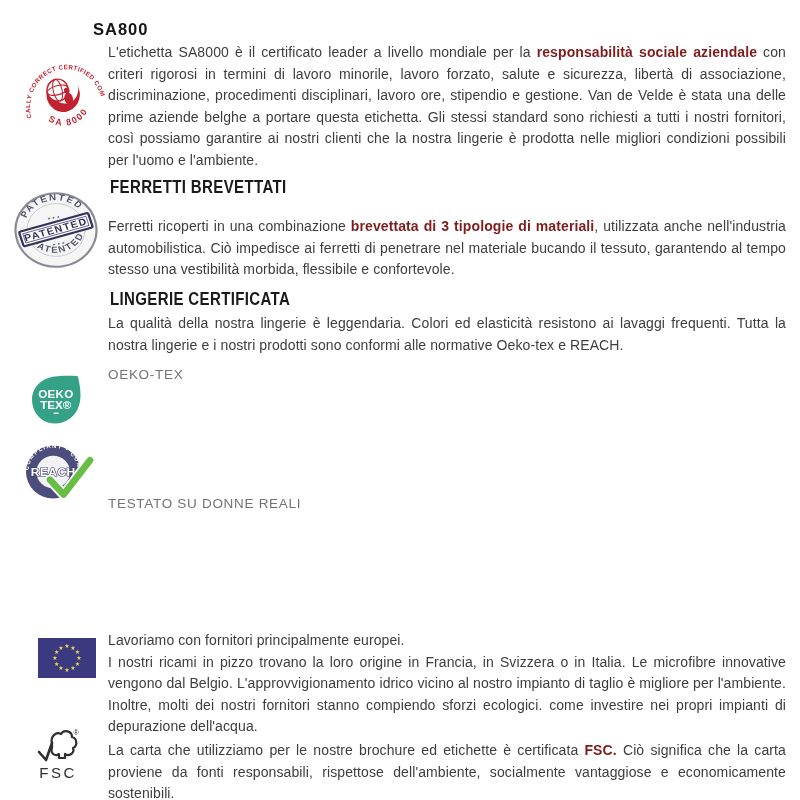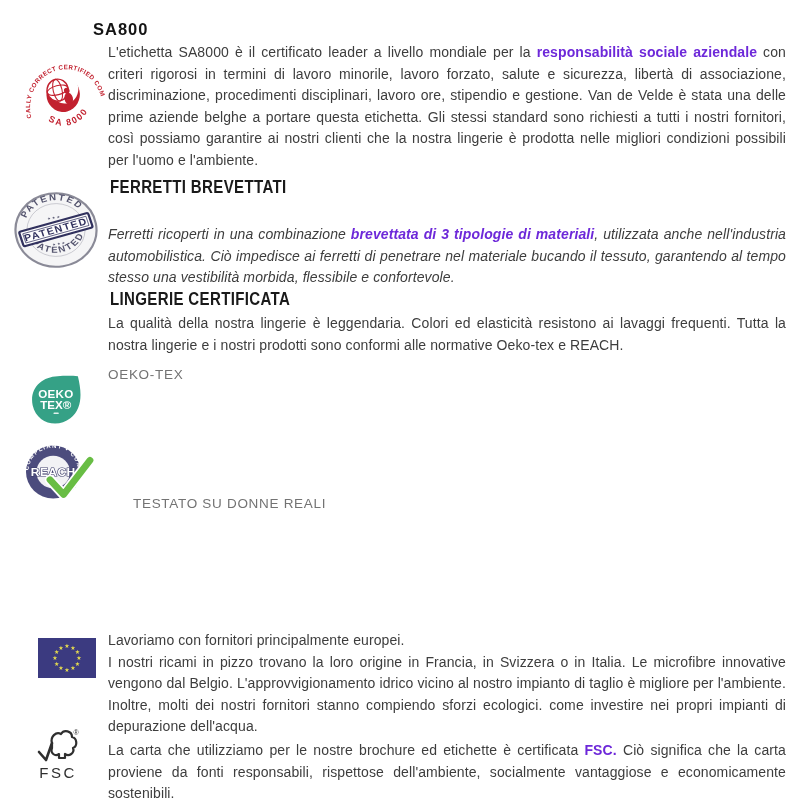--- a/index.html
+++ b/index.html
@@ -5,21 +5,21 @@
   html,body { margin:0; padding:0; background:#ffffff; }
   .page {
     position:relative; width:800px; height:800px; background:#ffffff;
     font-family:"Liberation Sans", sans-serif; overflow:hidden;
   }
   .para {
     position:absolute; left:108px; width:678px;
     text-align:justify; font-size:14px; line-height:21.5px;
     color:#3d3d3d; letter-spacing:0.1px;
   }
-  .para b { color:#6d28d9; }
+  .para b { color:#7f1d1d; }
   .h-big {
     position:absolute; left:93px; font-size:16.5px; font-weight:700;
     letter-spacing:1px; color:#141414;
   }
   .h-cond {
     position:absolute; left:110px; font-size:17.5px; font-weight:600;
     letter-spacing:0.4px; color:#1a1a1a;
     transform:scaleX(0.86); transform-origin:0 50%;
   }
   .h-small {
@@ -75,21 +75,21 @@
       <g transform="rotate(-7 50 50)">
         <rect x="9" y="40" width="82" height="19" rx="2" fill="#fdfdfd" stroke="#31315e" stroke-width="2.6"></rect>
         <rect x="12.5" y="43.5" width="75" height="12" fill="none" stroke="#31315e" stroke-width="0.8"></rect>
         <text x="50" y="53.5" text-anchor="middle" font-size="12" font-weight="bold" letter-spacing="1.5" fill="#31315e">PATENTED</text>
       </g>
     </g>
   </svg>
 
   <div class="h-cond" style="top:177px;">FERRETTI BREVETTATI</div>
 
-  <div class="para" style="top:224px;font-style:italic;"><span>Ferretti ricoperti in una combinazione </span><b>brevettata di 3 tipologie di materiali</b><span>, utilizzata anche nell'industria automobilistica. Ciò impedisce ai ferretti di penetrare nel materiale bucando il tessuto, garantendo al tempo stesso una vestibilità morbida, flessibile e confortevole.</span></div>
+  <div class="para" style="top:216px;"><span>Ferretti ricoperti in una combinazione </span><b>brevettata di 3 tipologie di materiali</b><span>, utilizzata anche nell'industria automobilistica. Ciò impedisce ai ferretti di penetrare nel materiale bucando il tessuto, garantendo al tempo stesso una vestibilità morbida, flessibile e confortevole.</span></div>
 
   <div class="h-cond" style="top:289px;">LINGERIE CERTIFICATA</div>
 
   <div class="para" style="top:313px;">La qualità della nostra lingerie è leggendaria. Colori ed elasticità resistono ai lavaggi frequenti. Tutta la nostra lingerie e i nostri prodotti sono conformi alle normative Oeko-tex e REACH.</div>
 
   <svg class="icon" style="left:28px; top:371px;" width="58" height="57" viewBox="0 0 100 100" preserveAspectRatio="none">
     <path d="M 86,9 C 93,38 94,66 73,83 C 50,101 15,92 8,60 C 2,30 24,10 51,9 C 63,8 76,8 86,9 Z" fill="#35a186"></path>
     <text x="48" y="48" text-anchor="middle" font-size="20" font-weight="bold" fill="#ffffff" letter-spacing="0.5">OEKO</text>
     <text x="48" y="67" text-anchor="middle" font-size="20" font-weight="bold" fill="#ffffff">TEX®</text>
     <rect x="44" y="73" width="9" height="2.5" rx="1" fill="#ffffff" opacity="0.85"></rect>
@@ -104,21 +104,21 @@
     <path id="reachRing" d="M 13,45 A 31,31 0 1 1 75,45 A 31,31 0 1 1 13,45" fill="none"></path>
     <text font-size="7.5" font-weight="bold" fill="#ffffff" letter-spacing="1.5">
       <textPath href="#reachRing" startOffset="2">COMPLIANT • COMPLIANT •</textPath>
     </text>
     <text x="44" y="50" text-anchor="middle" font-size="15" font-weight="bold" fill="#ffffff" stroke="#3a3a68" stroke-width="1.6" paint-order="stroke" letter-spacing="0.5">REACH</text>
     <path d="M 40,55 L 57,74 L 90,30" stroke="#ffffff" stroke-width="13" fill="none" stroke-linecap="round" stroke-linejoin="round"></path>
     <path d="M 40,55 L 57,74 L 90,30" stroke-width="8.5" fill="none" stroke-linecap="round" stroke-linejoin="round" stroke="#68bd44"></path>
   </svg>
 
 
-  <div class="h-small" style="top:496px;margin-left:25px;">TESTATO SU DONNE REALI</div>
+  <div class="h-small" style="top:496px;">TESTATO SU DONNE REALI</div>
 
 
   <svg class="icon" style="left:38px; top:638px;" width="58" height="40" viewBox="0 0 58 40">
     <rect x="0" y="0" width="58" height="40" fill="#3b3a80"></rect>
     <g font-size="6" text-anchor="middle" dominant-baseline="central" fill="#e3d94f">
       <text x="29" y="8">★</text>
       <text x="35" y="9.6">★</text>
       <text x="39.4" y="14">★</text>
       <text x="41" y="20">★</text>
       <text x="39.4" y="26">★</text>

